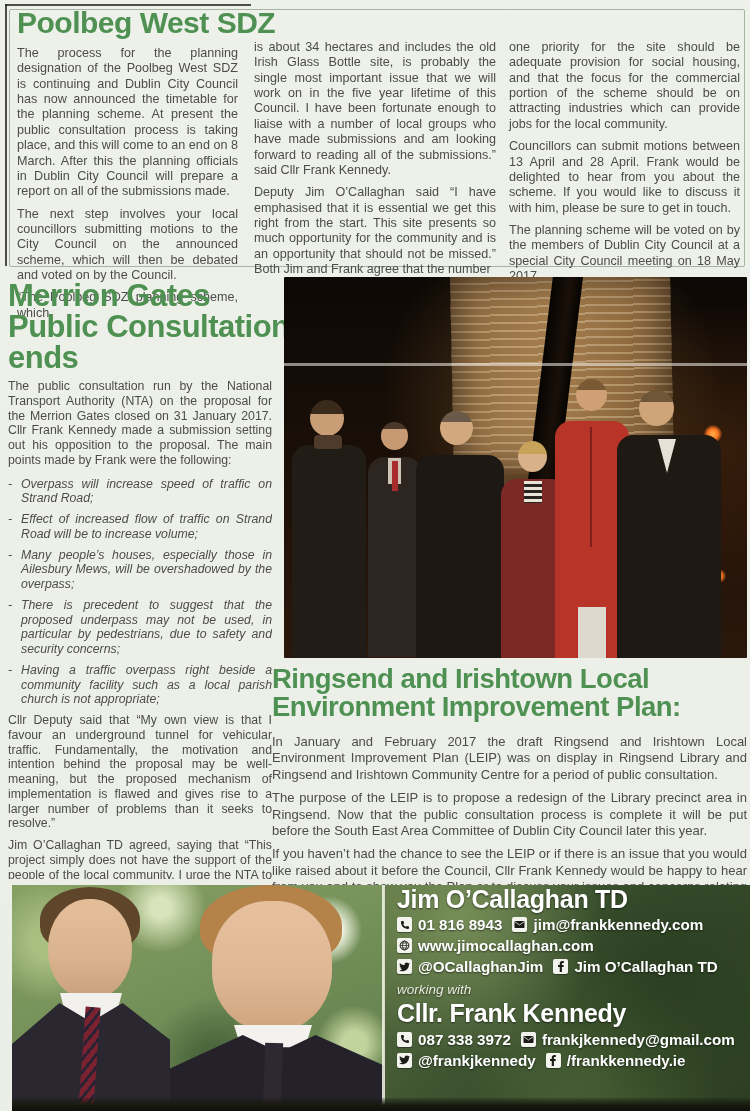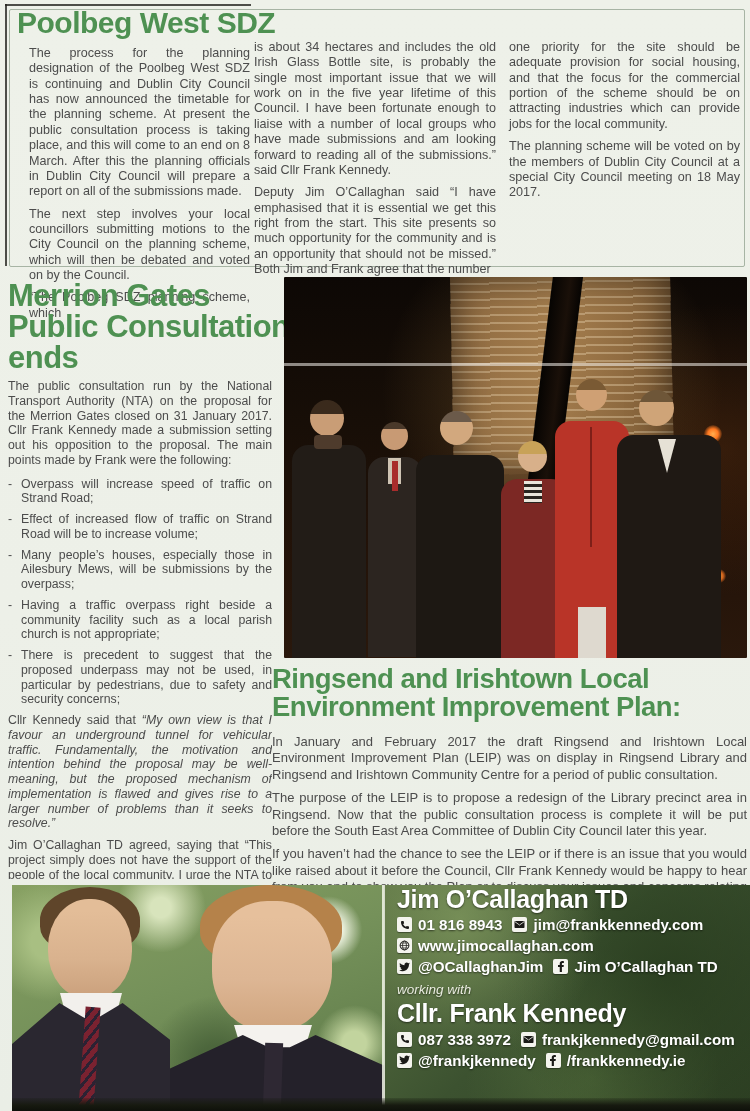--- a/index.html
+++ b/index.html
@@ -9,24 +9,24 @@
     font-family:"Liberation Sans","DejaVu Sans",sans-serif;
     -webkit-font-smoothing:antialiased;
   }
   .abs{position:absolute;}
   
   .h-green{color:#4e9152;font-weight:bold;letter-spacing:-0.5px;line-height:1.0;white-space:pre-line;}
   .body-txt{color:#4c4c4c;text-align:justify;}
   .body-txt p{margin:0 0 7px 0;}
   .top-cols{font-size:12.6px;line-height:1.22;}
   .merrion-body{font-size:12.3px;line-height:1.2;}
-  .merrion-body ul{list-style:none;margin:9px 0 6px 0;padding:0;}
+  .merrion-body ul{list-style:none;margin:9px 0 6px 0;padding:0;font-style:italic;}
   .merrion-body li{position:relative;padding-left:13px;margin:0 0 6px 0;}
   .merrion-body li::before{content:"-";position:absolute;left:0;top:0;}
-  .quote-italic{font-style:italic;}
+  .quote-italic{}
   .ringsend-body{font-size:13px;line-height:1.26;}
   .ringsend-body p{margin:0 0 7px 0;}
   
   .edge-dark{background:#24241f;opacity:.8;}
   .top-box{border:1px solid #a7b4a4;border-radius:2px;}
   
   .photo-night{
     overflow:hidden;border-radius:1px;
     background:
       radial-gradient(circle at 58% 30%, rgba(190,140,70,.35), rgba(0,0,0,0) 45%),
@@ -80,48 +80,49 @@
 <body>
 
 <div class="page">
 
   <div class="abs edge-dark" style="left:5px;top:4px;width:246px;height:2px;"></div>
   <div class="abs edge-dark" style="left:5px;top:4px;width:2px;height:262px;"></div>
   <div class="abs top-box" style="left:9px;top:9px;width:734px;height:256px;"></div>
 
   <div class="abs h-green" style="left:17px;top:8px;font-size:30px;">Poolbeg West SDZ</div>
 
-  <div class="abs body-txt top-cols" style="left:29px;top:46px;width:221px;">
+  <div class="abs body-txt top-cols" style="left:17px;top:46px;width:221px;">
     <p>The process for the planning designation of the Poolbeg West SDZ is continuing and Dublin City Council has now announced the timetable for the planning scheme. At present the public consultation process is taking place, and this will come to an end on 8 March. After this the planning officials in Dublin City Council will prepare a report on all of the submissions made.</p>
-    <p>The next step involves your local councillors submitting motions to the City Council on the planning scheme, which will then be debated and voted on by the Council.</p>
+    <p>The next step involves your local councillors submitting motions to the City Council on the announced scheme, which will then be debated and voted on by the Council.</p>
     <p>“The Poolbeg SDZ planning scheme, which</p>
   </div>
   <div class="abs body-txt top-cols" style="left:254px;top:40px;width:242px;">
     <p>is about 34 hectares and includes the old Irish Glass Bottle site, is probably the single most important issue that we will work on in the five year lifetime of this Council. I have been fortunate enough to liaise with a number of local groups who have made submissions and am looking forward to reading all of the submissions.” said Cllr Frank Kennedy.</p>
     <p>Deputy Jim O’Callaghan said “I have emphasised that it is essential we get this right from the start. This site presents so much opportunity for the community and is an opportunity that should not be missed.” Both Jim and Frank agree that the number</p>
   </div>
   <div class="abs body-txt top-cols" style="left:509px;top:40px;width:231px;">
     <p>one priority for the site should be adequate provision for social housing, and that the focus for the commercial portion of the scheme should be on attracting industries which can provide jobs for the local community.</p>
+    <p>Councillors can submit motions between 13 April and 28 April. Frank would be delighted to hear from you about the scheme. If you would like to discuss it with him, please be sure to get in touch.</p>
     <p>The planning scheme will be voted on by the members of Dublin City Council at a special City Council meeting on 18 May 2017.</p>
   </div>
 
   <div class="abs h-green" style="left:8px;top:280px;font-size:31px;">Merrion Gates
 Public Consultation
 ends</div>
 
   <div class="abs body-txt merrion-body" style="left:8px;top:379px;width:264px;height:500px;overflow:hidden;">
     <p>The public consultation run by the National Transport Authority (NTA) on the proposal for the Merrion Gates closed on 31 January 2017. Cllr Frank Kennedy made a submission setting out his opposition to the proposal. The main points made by Frank were the following:</p>
     <ul>
       <li>Overpass will increase speed of traffic on Strand Road;</li>
       <li>Effect of increased flow of traffic on Strand Road will be to increase volume;</li>
-      <li>Many people’s houses, especially those in Ailesbury Mews, will be submissions by the overpass;</li>
+      <li>Many people’s houses, especially those in Ailesbury Mews, will be overshadowed by the overpass;</li>
+      <li>There is precedent to suggest that the proposed underpass may not be used, in particular by pedestrians, due to safety and security concerns;</li>
       <li>Having a traffic overpass right beside a community facility such as a local parish church is not appropriate;</li>
-      <li>There is precedent to suggest that the proposed underpass may not be used, in particular by pedestrians, due to safety and security concerns;</li>
     </ul>
-    <p><span>Cllr Kennedy said that </span><span class="quote-italic">“My own view is that I favour an underground tunnel for vehicular traffic. Fundamentally, the motivation and intention behind the proposal may be well-meaning, but the proposed mechanism of implementation is flawed and gives rise to a larger number of problems than it seeks to resolve.”</span></p>
+    <p><span>Cllr Deputy said that </span><span class="quote-italic">“My own view is that I favour an underground tunnel for vehicular traffic. Fundamentally, the motivation and intention behind the proposal may be well-meaning, but the proposed mechanism of implementation is flawed and gives rise to a larger number of problems than it seeks to resolve.”</span></p>
     <p>Jim O’Callaghan TD agreed, saying that “This project simply does not have the support of the people of the local community. I urge the NTA to listen to their voice.”</p>
   </div>
 
   <div class="abs photo-night" style="left:284px;top:277px;width:463px;height:381px;">
     <div class="abs slab" style="left:168px;top:-4px;width:220px;height:200px;"></div>
     <div class="abs slab2" style="left:150px;top:192px;width:252px;height:70px;"></div>
     <div class="abs trunk" style="left:256px;top:-12px;width:30px;height:235px;"></div>
     <div class="abs lamp" style="left:420px;top:148px;width:18px;height:18px;"></div>
     <div class="abs lamp" style="left:428px;top:292px;width:14px;height:14px;opacity:.8;"></div>
 

